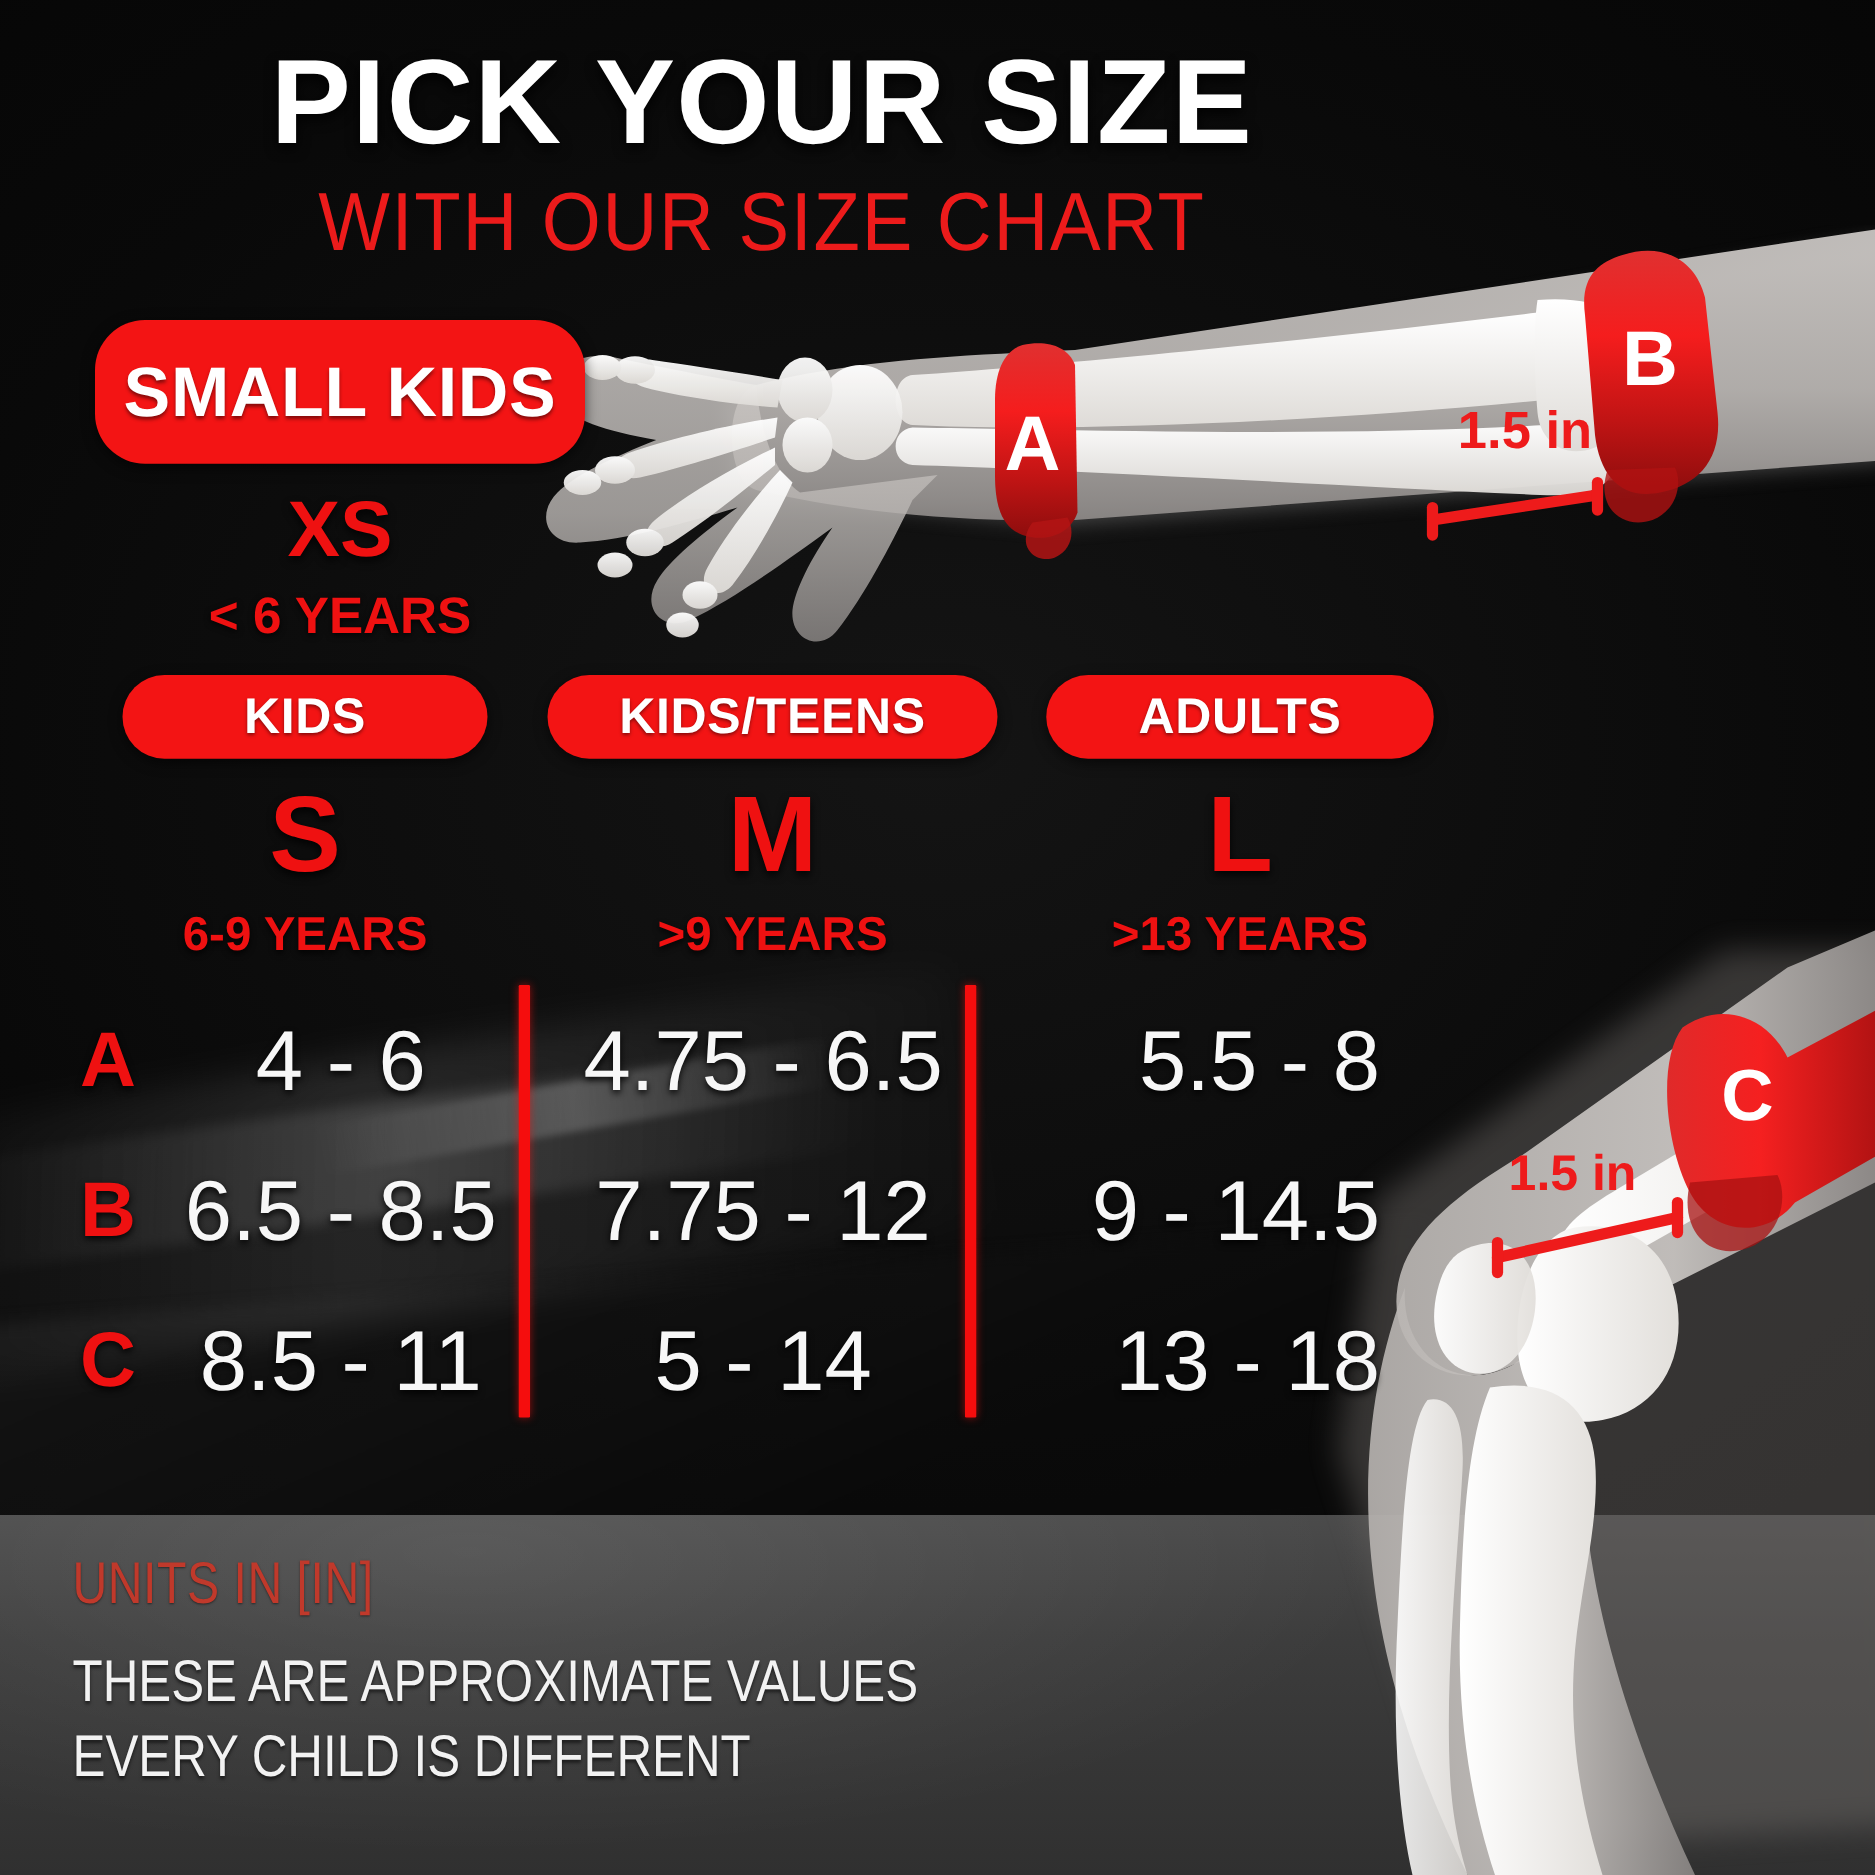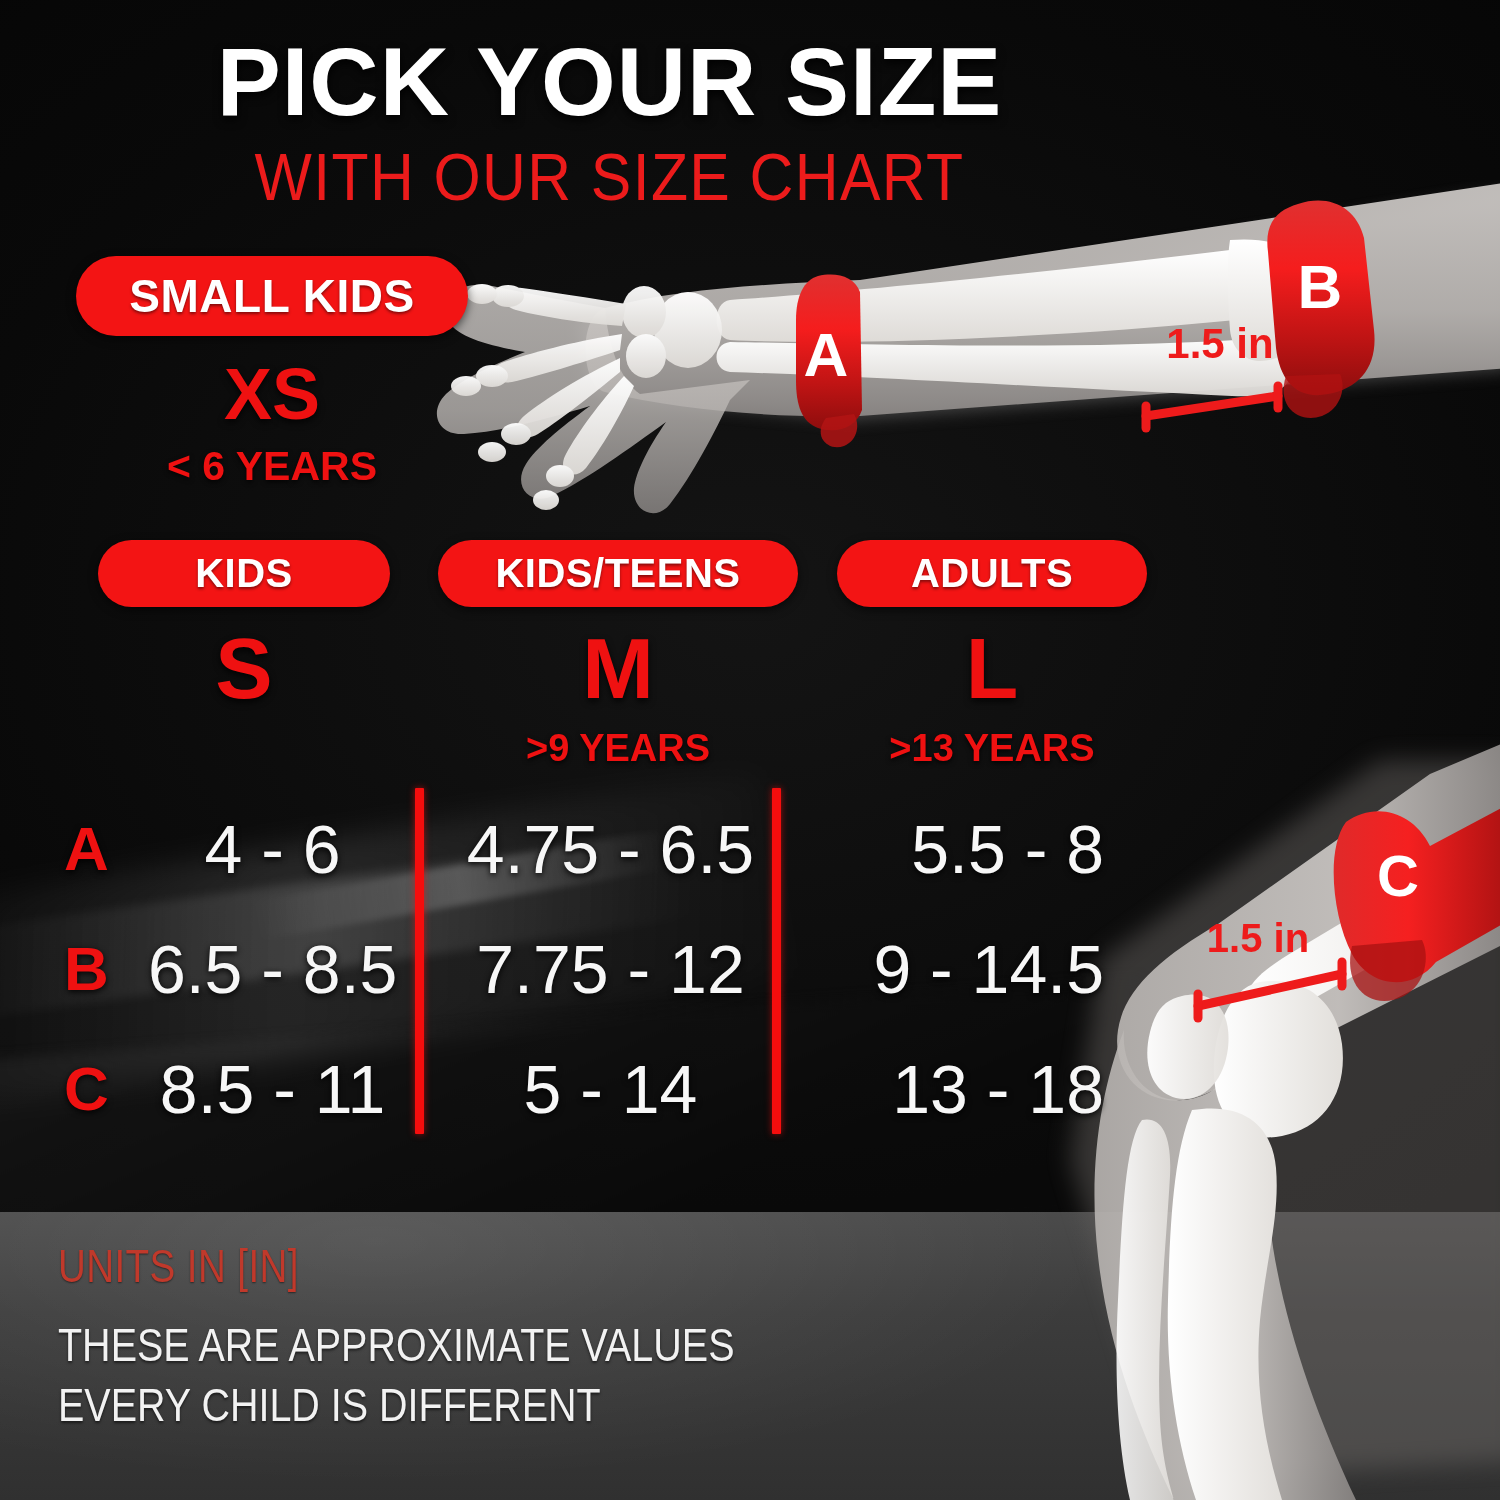--- a/index.html
+++ b/index.html
@@ -50,22 +50,22 @@
      transform:scaleX(.92);}
 
   
   .badge{display:inline-block;background:#f31414;border-radius:40px;
      color:#fff;font-weight:bold;text-align:center;
      box-shadow:0 3px 10px rgba(0,0,0,.6);}
   .badge span{display:block;text-shadow:0 2px 3px rgba(0,0,0,.45);}
 
   
   .xs-block{position:absolute;left:72px;top:256px;width:400px;text-align:center;z-index:7;}
-  .xs-block .badge{padding:13px 0;width:392px;font-size:46px;letter-spacing:.5px;}
-  .xs-size{color:#ef1111;font-size:72px;font-weight:bold;margin-top:22px;line-height:1;
+  .xs-block .badge{padding:25px 0;width:392px;font-size:56px;letter-spacing:.5px;}
+  .xs-size{color:#ef1111;font-size:63px;font-weight:bold;margin-top:22px;line-height:1;
      text-shadow:0 3px 7px rgba(0,0,0,.8);}
   .xs-age{color:#ef1111;font-size:41px;font-weight:bold;margin-top:16px;line-height:1;
      text-shadow:0 2px 5px rgba(0,0,0,.8);}
 
   
   .cols{position:absolute;left:64px;top:528px;width:1110px;z-index:7;
         display:flex;gap:14px;align-items:flex-start;}
   .col{width:360px;text-align:center;}
   .col .badge{padding:11px 0;width:100%;font-size:40px;letter-spacing:.5px;margin-top:12px;}
   .col.c1 .badge{width:292px;}
@@ -262,20 +262,21 @@
     <div class="xs-size">XS</div>
     <div class="xs-age">&lt; 6 YEARS</div>
   </div>
 
   <div class="cols">
     <div class="col c1">
       <div class="badge">
         <span>KIDS</span>
       </div>
       <div class="col-size">S</div>
+      <div class="col-age">6-9 YEARS</div>
     </div>
     <div class="col c2">
       <div class="badge">
         <span>KIDS/TEENS</span>
       </div>
       <div class="col-size">M</div>
       <div class="col-age">&gt;9 YEARS</div>
     </div>
     <div class="col c3">
       <div class="badge">

